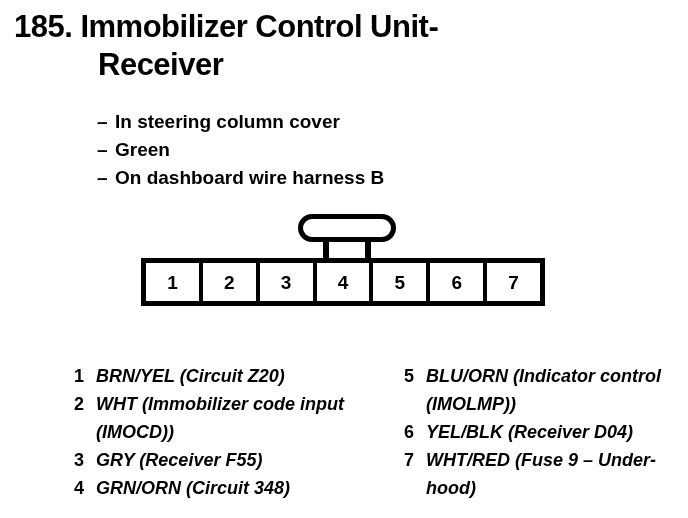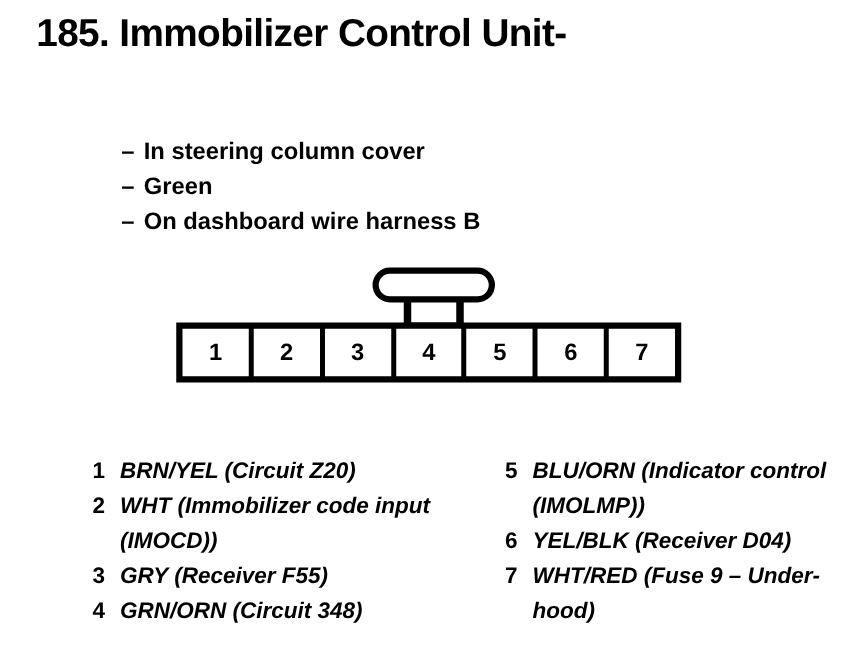--- a/index.html
+++ b/index.html
@@ -24,21 +24,21 @@
     top: 8px;
     width: 630px;
   }
   .title-line {
     font-size: 31px;
     font-weight: bold;
     line-height: 38px;
     letter-spacing: -0.5px;
     white-space: nowrap;
   }
-  .title-line-1 { margin-left: 15px; }
+  .title-line-1 { margin-left: 0; }
   .title-line-2 { margin-left: 84px; }
 
   
   .bullets {
     position: absolute;
     left: 97px;
     top: 108px;
   }
   .bullet-row {
     font-size: 19px;
@@ -146,20 +146,21 @@
   .legend-text {
     flex: 1 1 auto;
     font-style: italic;
   }
 </style>
 </head>
 <body>
 
 <div class="title-block">
   <div class="title-line title-line-1">185. Immobilizer Control Unit-</div>
+  <div class="title-line title-line-2">Receiver</div>
 </div>
 
 <div class="bullets">
   <div class="bullet-row">
     <span class="bullet-dash">–</span><span>In steering column cover</span>
   </div>
   <div class="bullet-row">
     <span class="bullet-dash">–</span><span>Green</span>
   </div>
   <div class="bullet-row">

